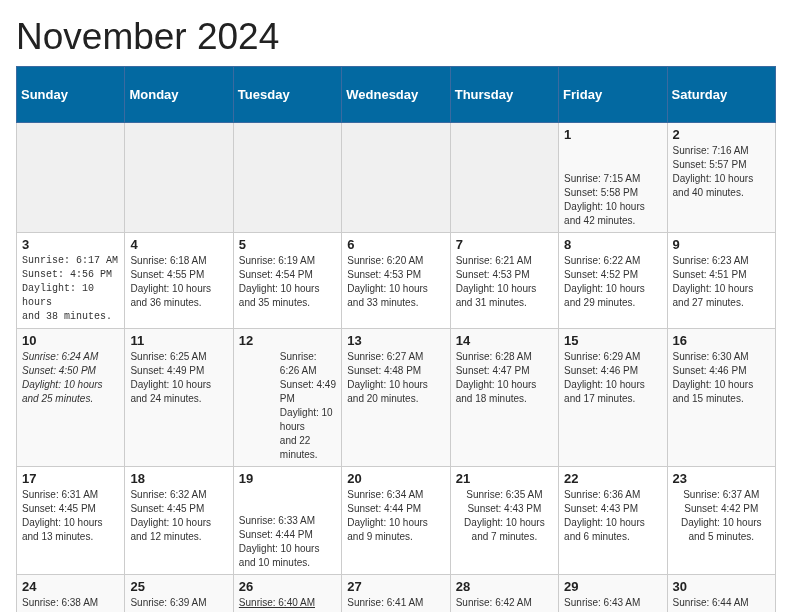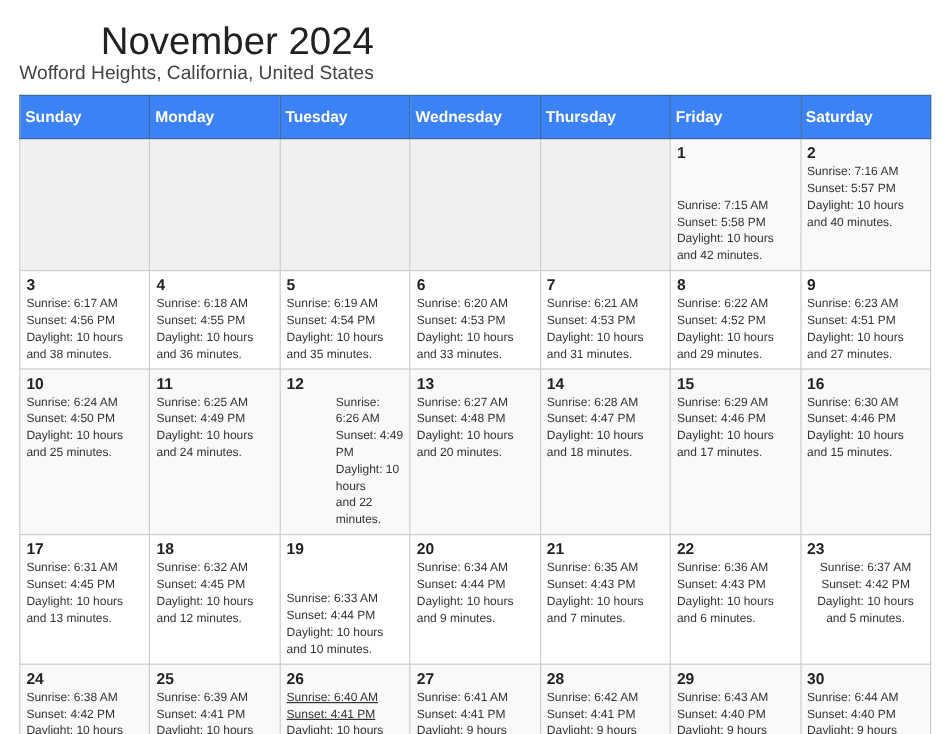--- a/index.html
+++ b/index.html
@@ -18,37 +18,37 @@
     }
     .logo {
       display: flex;
       flex-direction: column;
       align-items: flex-start;
     }
     .title-section {
       text-align: right;
     }
     .month-title {
-      font-size: 32px;
+      font-size: 37px;
       font-weight: normal;
       color: #222;
     }
     .location-title {
       font-size: 16px;
       color: #444;
     }
     .calendar-table {
       width: 100%;
       border-collapse: collapse;
       font-size: 11px;
     }
     .calendar-table thead tr th {
-      background-color: #3b82f6;
+      background-color: #0369a1;
       color: #fff;
-      padding: 10px 4px;
+      padding: 20px 4px;
       text-align: left;
       font-size: 13px;
       font-weight: bold;
       border: 1px solid #3a6aa0;
     }
     .calendar-table tbody tr td {
       vertical-align: top;
       padding: 4px 5px;
       border: 1px solid #ccc;
       background: #fff;
@@ -77,21 +77,20 @@
     .empty-cell {
       background: #f0f0f0 !important;
     }
   </style>
 </head>
 <body>
 
 <div class="header-section">
   <div class="title-section">
     <div class="month-title">November 2024</div>
-    <div class="location-title">Wofford Heights, California, United States</div>
   </div>
 </div>
 
 <table class="calendar-table">
   <thead>
     <tr>
     <th>Sunday</th>
         <th>Monday</th>
         <th>Tuesday</th>
         <th>Wednesday</th>
@@ -118,21 +117,21 @@
           <span class="day-number">2</span>
           <div class="day-info" style="white-space: pre-line;">Sunrise: 7:16 AM
 Sunset: 5:57 PM
 Daylight: 10 hours
 and 40 minutes.</div>
         </td>
       </tr>
       <tr>
         <td>
           <span class="day-number">3</span>
-          <div class="day-info" style="white-space: pre-line;">Sunrise: 6:17 AM
+          <div class="day-info" style="white-space: pre-line; font-family: Liberation Mono, monospace;">Sunrise: 6:17 AM
 Sunset: 4:56 PM
 Daylight: 10 hours
 and 38 minutes.</div>
         </td>
         <td>
           <span class="day-number">4</span>
           <div class="day-info" style="white-space: pre-line;">Sunrise: 6:18 AM
 Sunset: 4:55 PM
 Daylight: 10 hours
 and 36 minutes.</div>
@@ -169,21 +168,21 @@
           <span class="day-number">9</span>
           <div class="day-info" style="white-space: pre-line;">Sunrise: 6:23 AM
 Sunset: 4:51 PM
 Daylight: 10 hours
 and 27 minutes.</div>
         </td>
       </tr>
       <tr>
         <td>
           <span class="day-number">10</span>
-          <div class="day-info" style="white-space: pre-line;">Sunrise: 6:24 AM
+          <div class="day-info" style="white-space: pre-line; font-style: italic;">Sunrise: 6:24 AM
 Sunset: 4:50 PM
 Daylight: 10 hours
 and 25 minutes.</div>
         </td>
         <td>
           <span class="day-number">11</span>
           <div class="day-info" style="white-space: pre-line;">Sunrise: 6:25 AM
 Sunset: 4:49 PM
 Daylight: 10 hours
 and 24 minutes.</div>
@@ -248,21 +247,21 @@
         </td>
         <td>
           <span class="day-number">20</span>
           <div class="day-info" style="white-space: pre-line;">Sunrise: 6:34 AM
 Sunset: 4:44 PM
 Daylight: 10 hours
 and 9 minutes.</div>
         </td>
         <td>
           <span class="day-number">21</span>
-          <div class="day-info" style="white-space: pre-line;">Sunrise: 6:35 AM
+          <div class="day-info" style="white-space: pre-line; text-align: center;">Sunrise: 6:35 AM
 Sunset: 4:43 PM
 Daylight: 10 hours
 and 7 minutes.</div>
         </td>
         <td>
           <span class="day-number">22</span>
           <div class="day-info" style="white-space: pre-line;">Sunrise: 6:36 AM
 Sunset: 4:43 PM
 Daylight: 10 hours
 and 6 minutes.</div>

